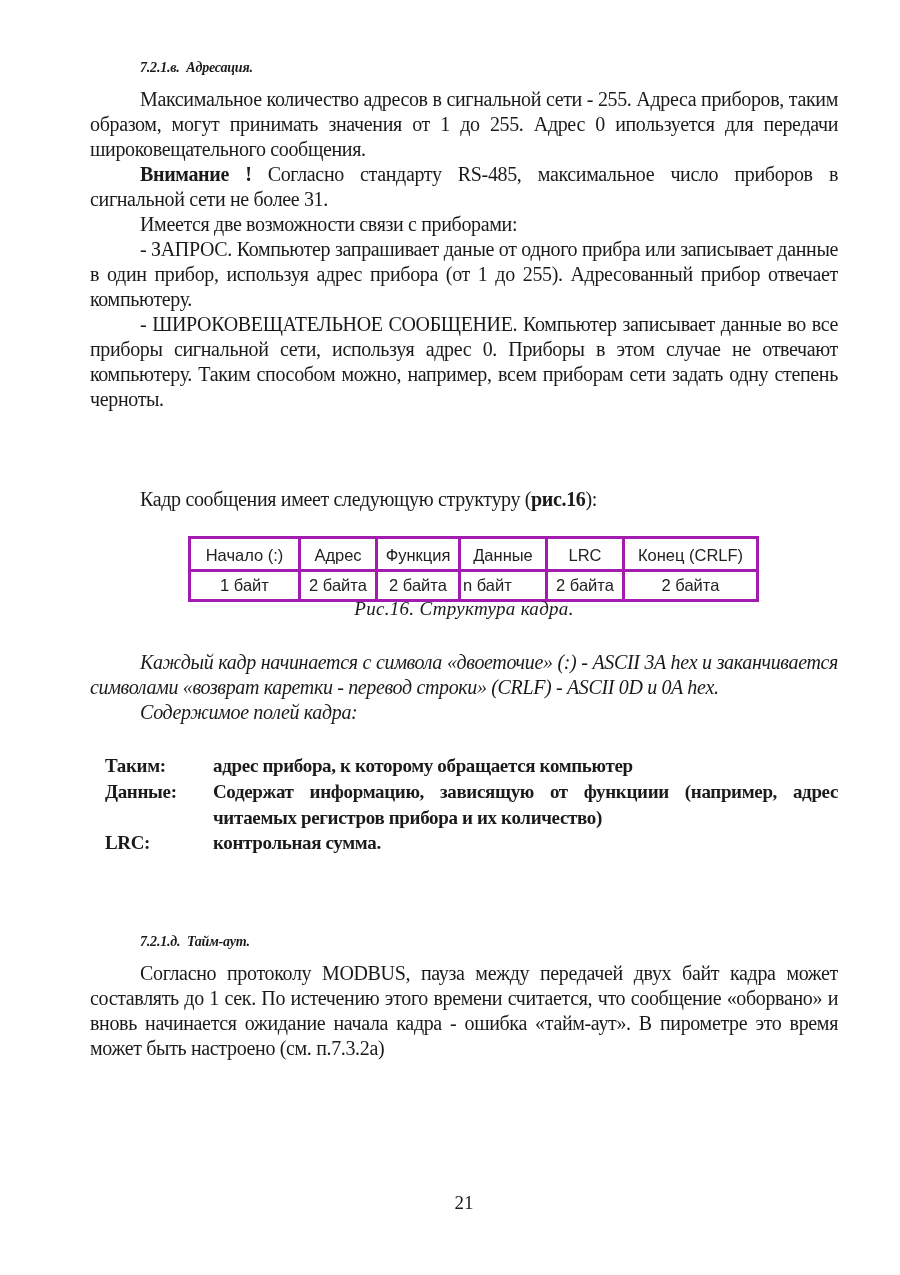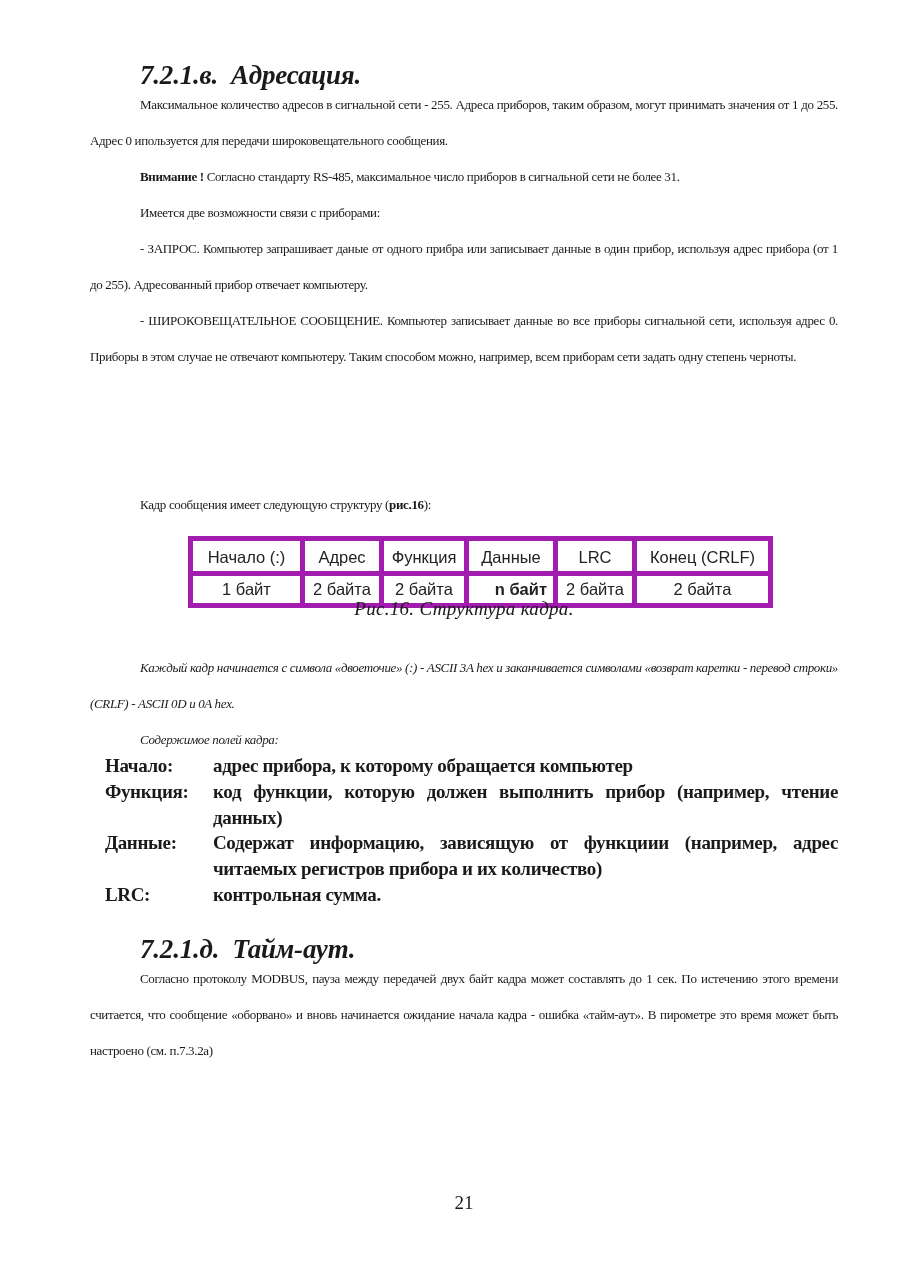--- a/index.html
+++ b/index.html
@@ -1,28 +1,28 @@
 <!DOCTYPE html>
 <html><head>
 <meta charset="utf-8">
 <style>
   html, body { margin: 0; padding: 0; background: #ffffff; }
   body { width: 900px; height: 1275px; position: relative; overflow: hidden;
          font-family: "Liberation Serif", serif; color: #1a1a1a; }
   .page { position: absolute; left: 0; top: 0; width: 900px; height: 1275px; }
-  .txt { position: absolute; left: 90px; width: 748px; font-size: 13px; line-height: 36px;
+  .txt { position: absolute; left: 90px; width: 748px; font-size: 20px; line-height: 25px;
          text-align: justify; letter-spacing: -0.35px; }
   .txt p { margin: 0; text-indent: 50px; }
   .txt p.noind { text-indent: 0; }
-  .heading { position: absolute; left: 140px; font-size: 27px; font-weight: bold; font-style: italic;
+  .heading { position: absolute; left: 140px; font-size: 14px; font-weight: bold; font-style: italic;
              letter-spacing: -0.2px; white-space: pre; }
   .lastline { text-align-last: left; }
   table.frame { position: absolute; left: 188px; top: 536px; border-collapse: collapse;
                 font-family: "Liberation Sans", sans-serif; font-size: 16.5px; color: #222; }
-  table.frame td { border: 5px solid #a21caf; padding: 0 2px; height: 27px; white-space: nowrap; }
+  table.frame td { border: 3px solid #a21caf; padding: 0 2px; height: 27px; white-space: nowrap; }
   table.frame tr.hdr td { padding-top: 3px; text-align: center; }
   table.frame tr.val td { text-align: center; }
   .caption { position: absolute; left: 0; width: 928px; top: 598px; text-align: center;
              font-style: italic; font-size: 19px; letter-spacing: 0.3px; }
   .deflist { position: absolute; left: 105px; top: 753px; width: 733px; font-size: 19px;
              line-height: 25.8px; letter-spacing: -0.35px; }
   .defrow { display: flex; }
   .term { width: 108px; flex: 0 0 108px; font-weight: bold; }
   .desc { flex: 1; text-align: justify; text-align-last: left; font-weight: bold; }
   .pagenum { position: absolute; top: 1192px; left: 0; width: 928px; text-align: center; font-size: 19px; }
@@ -53,41 +53,37 @@
       <td style="width:70px;">Адрес</td>
       <td style="width:76px;">Функция</td>
       <td style="width:80px;">Данные</td>
       <td style="width:70px;">LRC</td>
       <td style="width:127px;">Конец (CRLF)</td>
     </tr>
     <tr class="val">
       <td>1 байт</td>
       <td>2 байта</td>
       <td>2 байта</td>
-      <td style="text-align:right;padding-right:6px;font-weight:bold;">n байт</td>
+      <td style="text-align:left;padding-right:6px;">n байт</td>
       <td>2 байта</td>
       <td>2 байта</td>
     </tr>
   </tbody>
     </table>
   <div class="caption">Рис.16. Структура кадра.</div>
 
   <div class="txt" style="top:650px;font-style:italic;">
     <p class="lastline">Каждый кадр начинается с символа «двоеточие» (:) - ASCII 3A hex и заканчивается символами «возврат каретки - перевод строки» (CRLF) - ASCII 0D и 0A hex.</p>
     <p class="lastline">Содержимое полей кадра:</p>
   </div>
 
   <div class="deflist">
     <div class="defrow">
-      <div class="term">Начало:</div>
+      <div class="term">Таким:</div>
       <div class="desc">адрес прибора, к которому обращается компьютер</div>
-    </div>
-    <div class="defrow">
-      <div class="term">Функция:</div>
-      <div class="desc">код функции, которую должен выполнить прибор (например, чтение данных)</div>
     </div>
     <div class="defrow">
       <div class="term">Данные:</div>
       <div class="desc">Содержат информацию, зависящую от функциии (например, адрес читаемых регистров прибора и их количество)</div>
     </div>
     <div class="defrow">
       <div class="term">LRC:</div>
       <div class="desc">контрольная сумма.</div>
     </div>
   </div>

